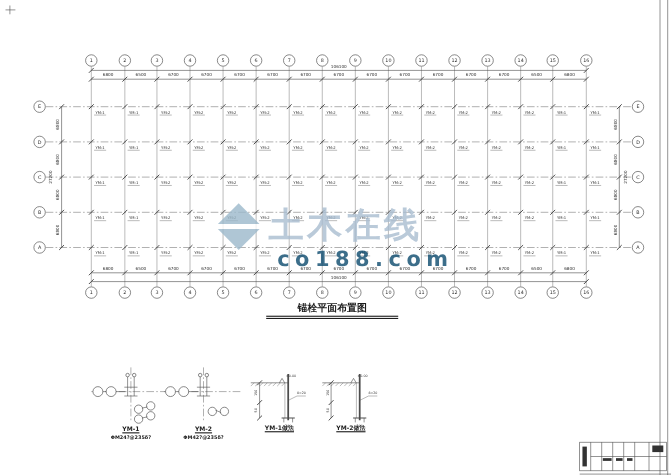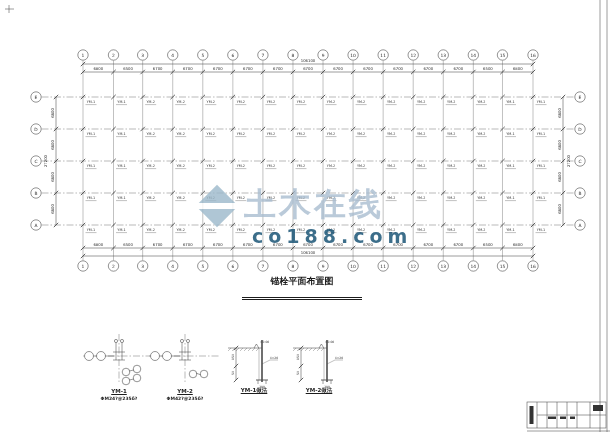--- a/index.html
+++ b/index.html
@@ -10,21 +10,21 @@
   svg rect{stroke:#4c4c4c;stroke-width:.55;fill:none;}
   svg circle{stroke:#4c4c4c;stroke-width:.6;fill:#fff;}
   svg text{fill:#2e2e2e;font-family:"DejaVu Sans",sans-serif;}
   svg .dashdot{stroke-dasharray:7 2 1.5 2;stroke-width:.4;}
   svg .thin{stroke-width:.35;}
   svg .tick{stroke-width:.9;}
   svg .thick{stroke-width:1.6;}
   svg .blob{fill:#333;stroke:none;}
   .plan-title{position:absolute;left:242px;top:276px;width:120px;text-align:center;
       font-size:9px;font-weight:bold;color:#1c1c1c;border-bottom:3px double #1c1c1c;
-      padding-bottom:11px;line-height:10px;}
+      padding-bottom:1px;line-height:10px;}
   .detail-label{position:absolute;font-size:5.5px;font-weight:bold;color:#1c1c1c;
       text-align:center;width:56px;text-decoration:underline;line-height:7px;}
   .detail-note{position:absolute;font-size:4.5px;font-weight:bold;color:#222;
       text-align:center;width:70px;line-height:6px;}
   .watermark{position:absolute;left:196px;top:183px;width:240px;pointer-events:none;opacity:.8;}
   .wm-row{display:flex;align-items:center;}
   .wm-diamond{display:inline-block;width:30px;height:30px;margin:2px 12px 0 6px;
       transform:rotate(45deg);
       background:linear-gradient(135deg,#9cb9cb 44%,#ffffff 44%,#ffffff 56%,#9cb9cb 56%);}
   .wm-text{font-size:32px;font-weight:bold;color:#a9bdd0;letter-spacing:3px;white-space:nowrap;}

